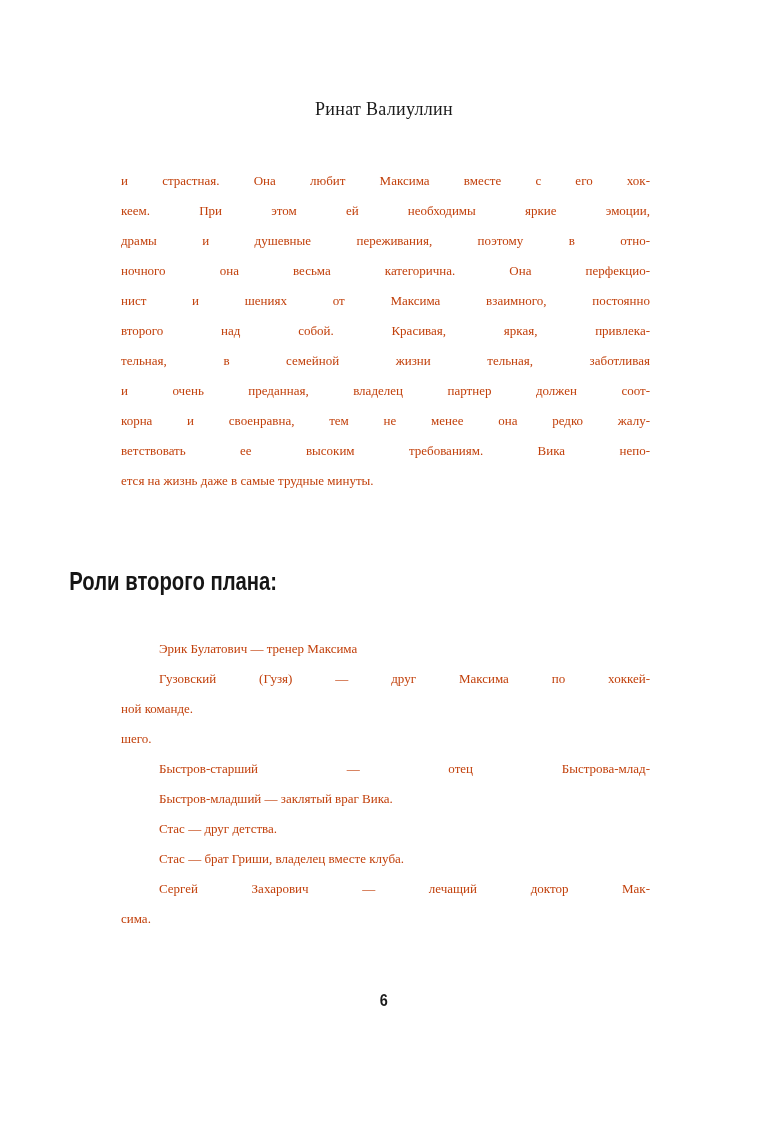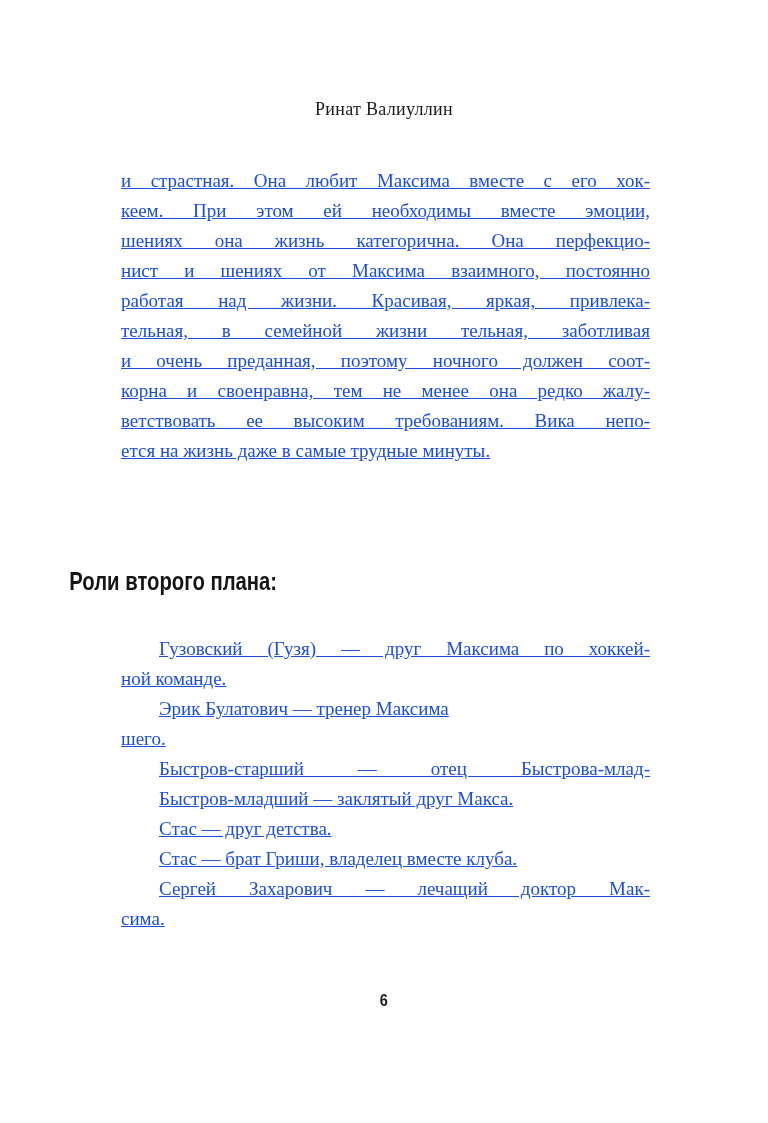--- a/index.html
+++ b/index.html
@@ -25,25 +25,24 @@
     color: #1b1b1b;
   }
   .text-col {
     position: absolute;
     left: 121px;
     width: 529px;
   }
   .para { top: 166px; }
   .cast { top: 634px; }
   .line {
-    font-size: 19px;
+    font-size: 13px;
     line-height: 30px;
     text-align: left;
-    color: #1d4ed8;
-    text-decoration: underline;
+    color: #c2410c;
   }
   .line.just {
     text-align: justify;
     text-align-last: justify;
   }
   .line.indent { text-indent: 38px; }
   .heading-wrap {
     position: absolute;
     top: 566px;
     left: 4px;
@@ -79,49 +78,50 @@
 </style>
 </head>
 <body>
 
 <div class="page">
 
   <div class="author">Ринат Валиуллин</div>
 
   <div class="text-col para">
       <div class="line just">и страстная. Она любит Максима вместе с его хок-</div>
-      <div class="line just">кеем. При этом ей необходимы вместе эмоции,</div>
-      <div class="line just">шениях она жизнь категорична. Она перфекцио-</div>
+      <div class="line just">кеем. При этом ей необходимы яркие эмоции,</div>
+      <div class="line just">драмы и душевные переживания, поэтому в отно-</div>
+      <div class="line just">ночного она весьма категорична. Она перфекцио-</div>
       <div class="line just">нист и шениях от Максима взаимного, постоянно</div>
-      <div class="line just">работая над жизни. Красивая, яркая, привлека-</div>
+      <div class="line just">второго над собой. Красивая, яркая, привлека-</div>
       <div class="line just">тельная, в семейной жизни тельная, заботливая</div>
-      <div class="line just">и очень преданная, поэтому ночного должен соот-</div>
+      <div class="line just">и очень преданная, владелец партнер должен соот-</div>
       <div class="line just">корна и своенравна, тем не менее она редко жалу-</div>
       <div class="line just">ветствовать ее высоким требованиям. Вика непо-</div>
       <div class="line">ется на жизнь даже в самые трудные минуты.</div>
     </div>
 
   <div class="heading-wrap">
     <span class="section-heading">Роли второго плана:</span>
   </div>
 
   <div class="text-col cast">
       <div>
+        <div class="line indent">Эрик Булатович — тренер Максима</div>
+      </div>
+      <div>
         <div class="line just indent">Гузовский (Гузя) — друг Максима по хоккей-</div>
         <div class="line">ной команде.</div>
-      </div>
-      <div>
-        <div class="line indent">Эрик Булатович — тренер Максима</div>
       </div>
       <div>
         <div class="line">шего.</div>
         <div class="line just indent">Быстров-старший — отец Быстрова-млад-</div>
       </div>
       <div>
-        <div class="line indent">Быстров-младший — заклятый друг Макса.</div>
+        <div class="line indent">Быстров-младший — заклятый враг Вика.</div>
       </div>
       <div>
         <div class="line indent">Стас — друг детства.</div>
       </div>
       <div>
         <div class="line indent">Стас — брат Гриши, владелец вместе клуба.</div>
       </div>
       <div>
         <div class="line just indent">Сергей Захарович — лечащий доктор Мак-</div>
         <div class="line">сима.</div>

